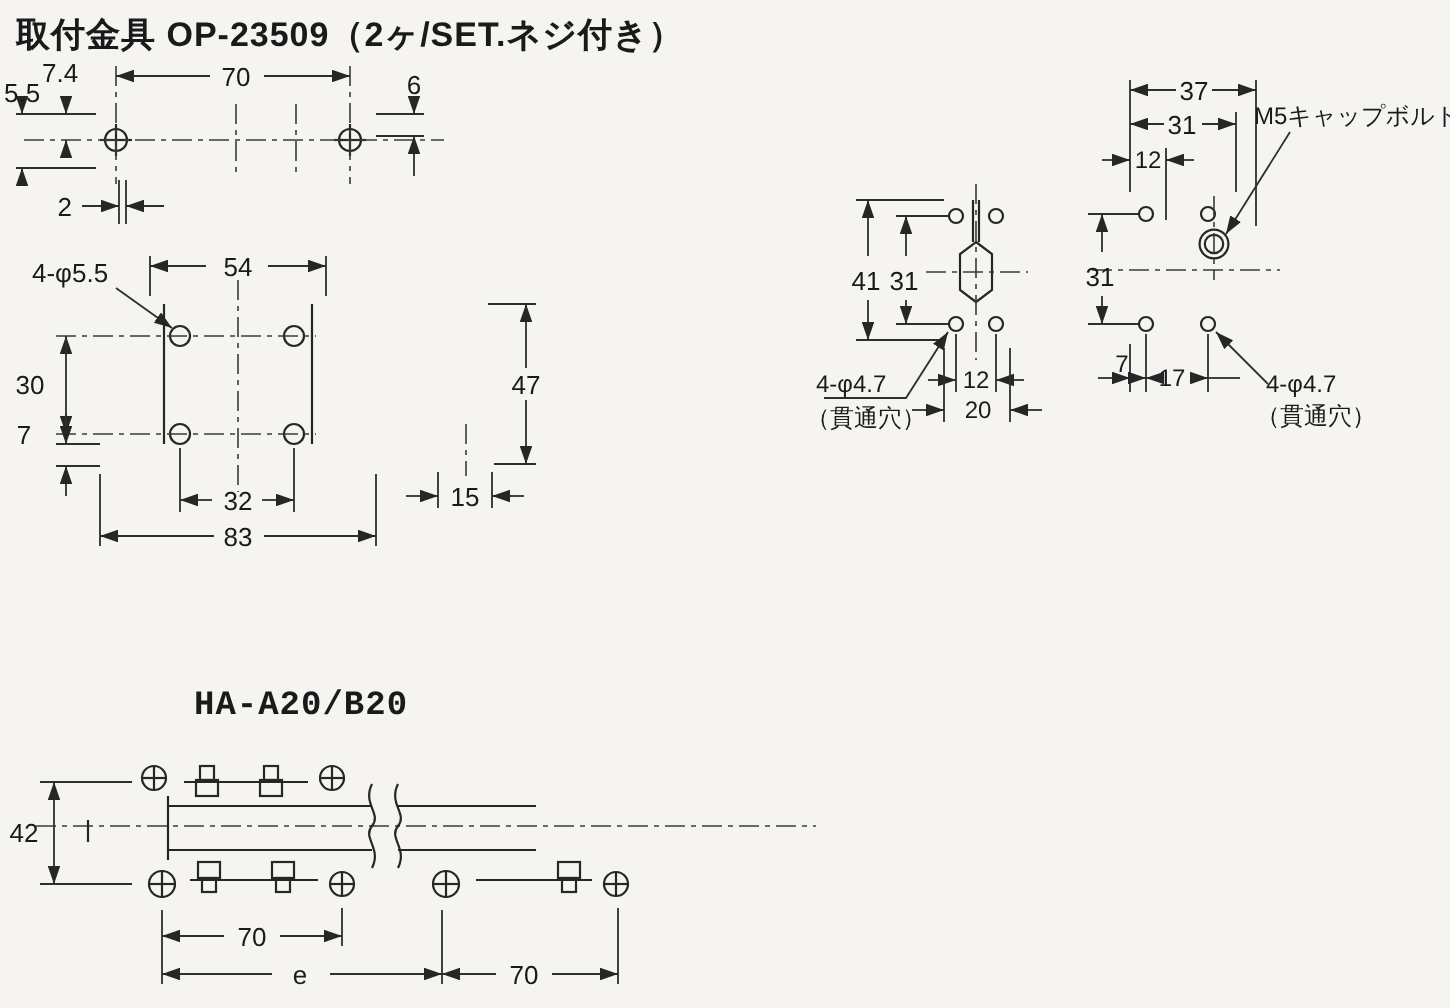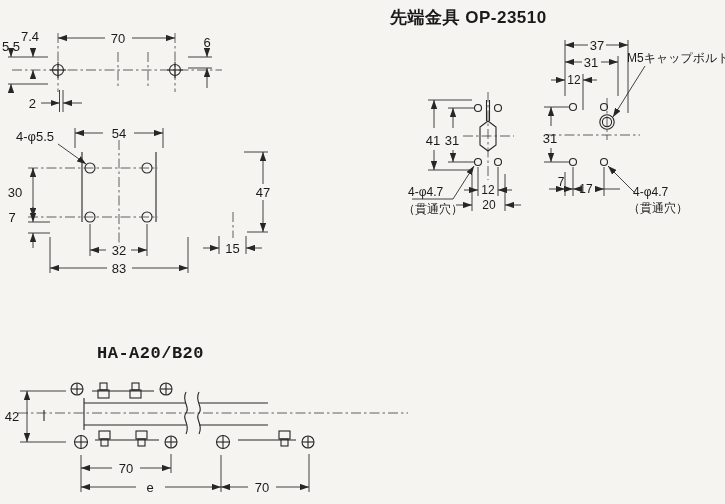--- a/index.html
+++ b/index.html
@@ -16,21 +16,21 @@
 6;stroke-width:1.25;fill:none;stroke-linejoin:round;}
   .ol2{stroke:#262626;stroke-width:1.1;fill:none;}
   .dl{stroke:#2e2e2e;stroke-width:0.9;fill:none;}
   .cl{stroke:#3a3a3a;stroke-width:0.8;fill:none;stroke-dasharray:10 3 2.5 3;}
 </style>
 </head>
 <body>
 
 <div id="page">
 
-  <div class="title" style="left:390px;top:6px;">先端金具 OP-23510</div>
+  <div class="title" style="left:8px;top:6px;">取付金具 OP-23509（2ヶ/SET.ネジ付き）</div>
   <div class="title" style="left:97px;top:344px;font-family:Liberation Mono, monospace;">HA-A20/B20</div>
 
   <svg style="left:0;top:28px;" width="300" height="267" viewBox="0 28 300 267">
     <defs>
       <marker id="a1" viewBox="0 0 10 7" refX="10" refY="3.5" markerWidth="10" markerHeight="7" orient="auto-start-reverse">
         <path d="M0,0 L10,3.5 L0,7 Z" fill="#262626"></path>
       </marker>
     </defs>
 
     <g>

